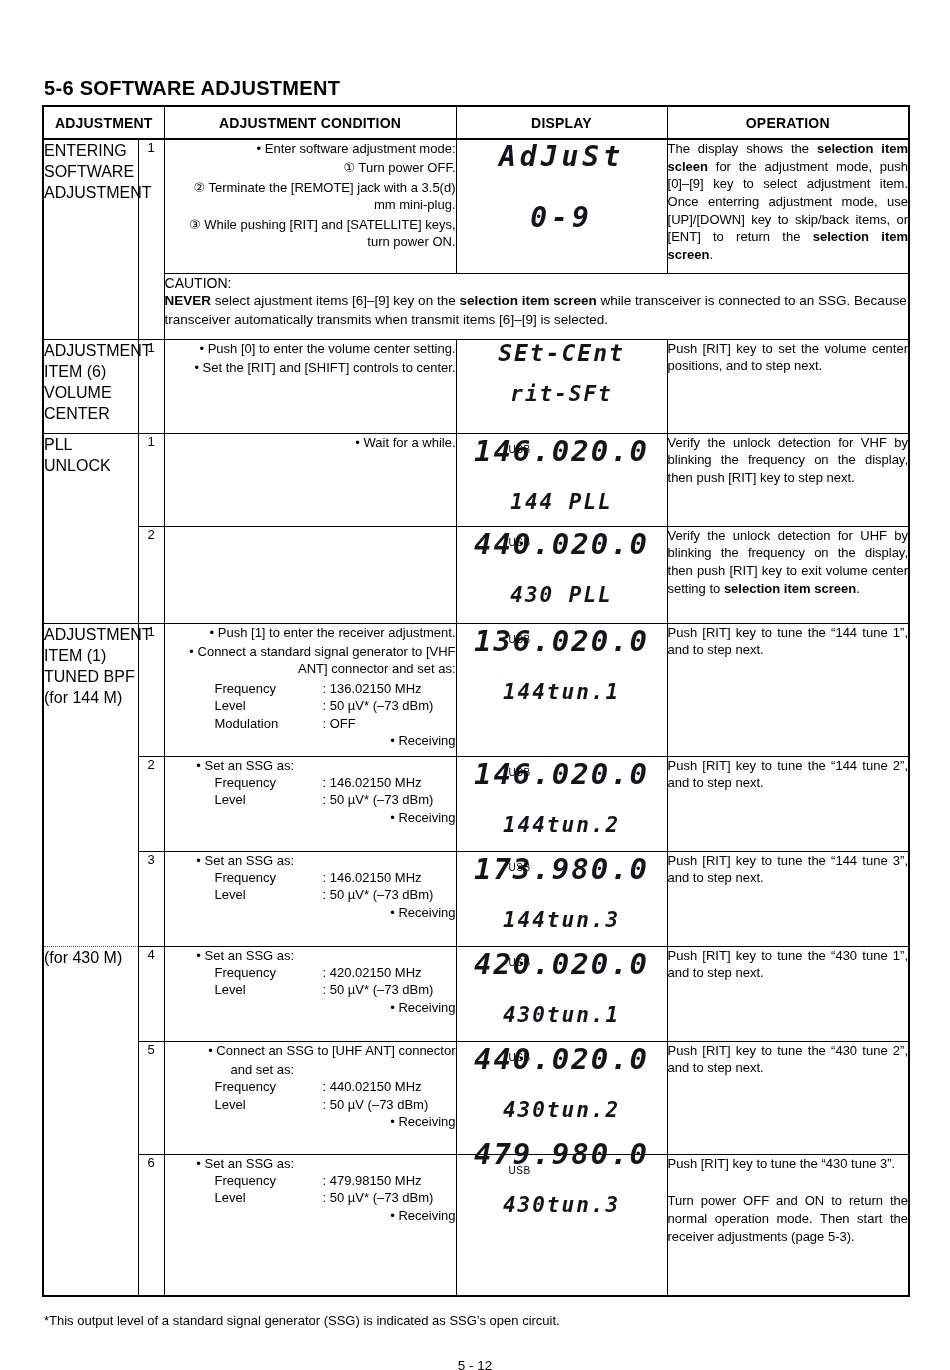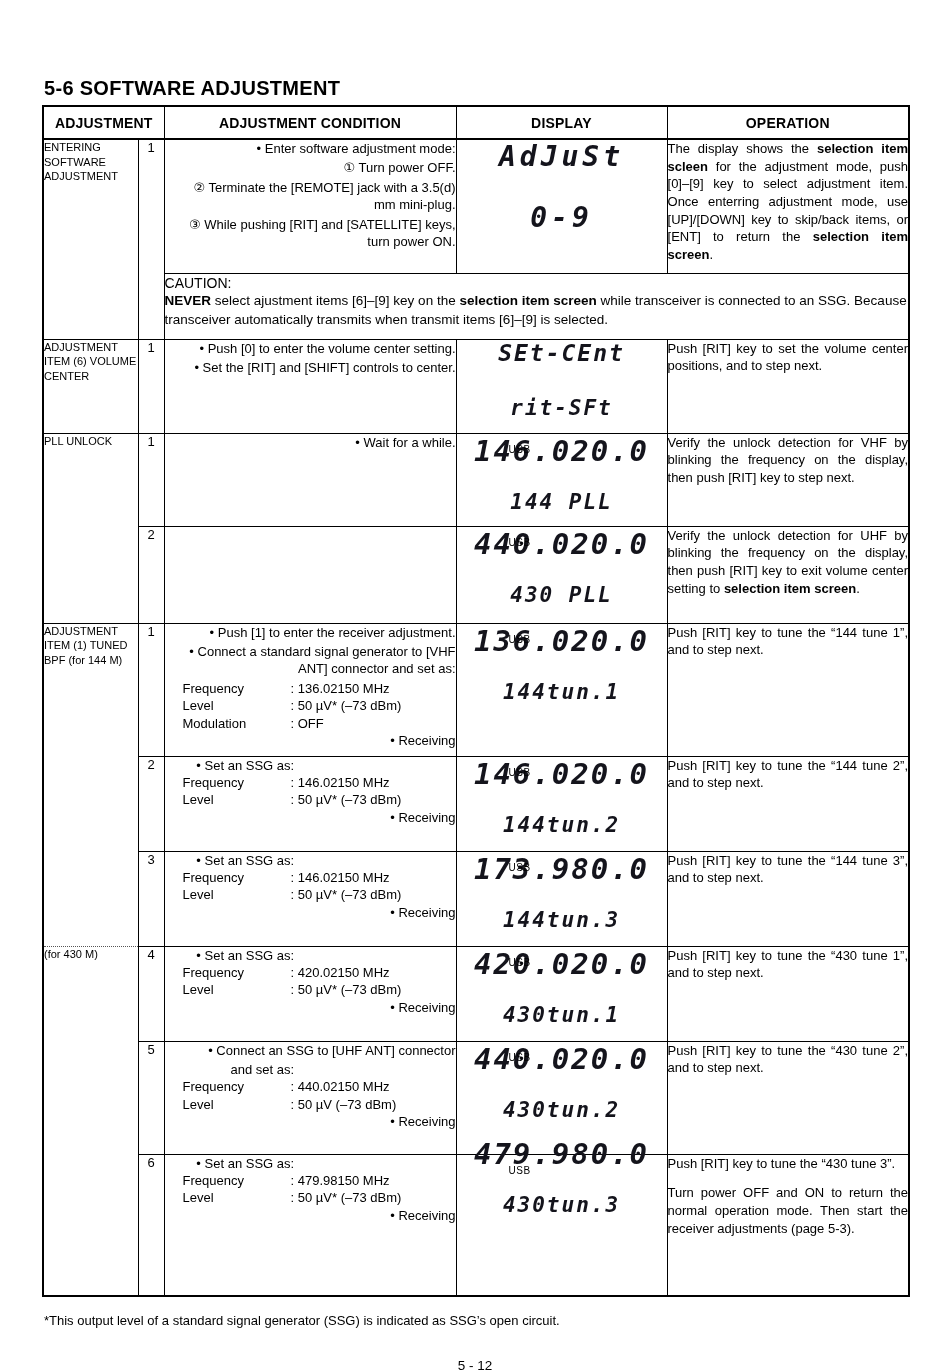--- a/index.html
+++ b/index.html
@@ -14,48 +14,48 @@
   table.adj{
     position:absolute;top:105px;left:42px;width:866px;
     border-collapse:collapse;table-layout:fixed;
     border:2px solid #000;
   }
   table.adj th,table.adj td{border:1px solid #000;padding:0;vertical-align:top;}
   table.adj thead th{
     border-bottom:2px solid #000;font-size:14px;font-weight:bold;
     text-align:center;vertical-align:middle;height:31px;letter-spacing:.2px;
   }
-  .cell-label{font-size:11px;line-height:1.32;padding:6px 3px 4px 5px;}
+  .cell-label{font-size:16px;line-height:1.32;padding:6px 3px 4px 5px;}
   .cell-num{font-size:13px;text-align:center;padding-top:6px;}
   .cond{font-size:13px;line-height:1.34;padding:6px 7px 4px 8px;}
   .cond p{margin:0 0 2px 0;text-align:right;}
   .bullet{padding-left:11px;text-indent:-11px;}
   .substep{padding-left:42px;text-indent:-18px;margin:0 0 2px 0;}
   .spec{display:flex;margin-left:18px;}
-  .spec .k{width:108px;flex:none;}
+  .spec .k{width:108px;flex:none;margin-left:32px;}
   .setline{display:flex;}
   .setline .k{width:126px;flex:none;text-align:right;}
   .setline.indented{margin-left:11px;}
   .setline.indented .k{width:115px;}
   .op{font-size:13px;line-height:1.36;padding:6px 7px 4px 7px;text-align:justify;}
   .op p{margin:0;}
-  .op p + p{margin-top:12px;}
+  .op p + p{margin-top:20px;}
   .lcd-td{position:relative;vertical-align:middle;}
   .lcd-cell{display:flex;flex-direction:column;align-items:center;}
   .lcd{
     font-family:"DejaVu Sans Mono",monospace;font-weight:bold;font-style:italic;
     color:#14141c;white-space:pre;
   }
   .lcd-big{font-size:28px;letter-spacing:4px;}
   .lcd-freq{font-size:29px;letter-spacing:2px;}
   .lcd-med{font-size:23px;letter-spacing:2px;}
   .lcd-sub{font-size:21px;letter-spacing:2px;}
   .gap22{gap:22px;}
   .gap28{gap:28px;}
-  .gap34{gap:30px;}
+  .gap34{gap:16px;}
   .usb{
     position:absolute;top:10px;left:52px;
     font-size:10px;font-weight:normal;letter-spacing:.5px;
     font-family:"Liberation Sans",sans-serif;
   }
   .caution-cell{font-size:13.5px;line-height:1.35;padding:6px 9px 4px 9px;}
   .caution-title{font-weight:normal;font-size:14px;margin:0 0 1px 0;}
   .caution-cell p{margin:0;}
   #d-label{border-bottom:1px dotted #555;}
   #e-label{border-top:1px dotted #555;}

